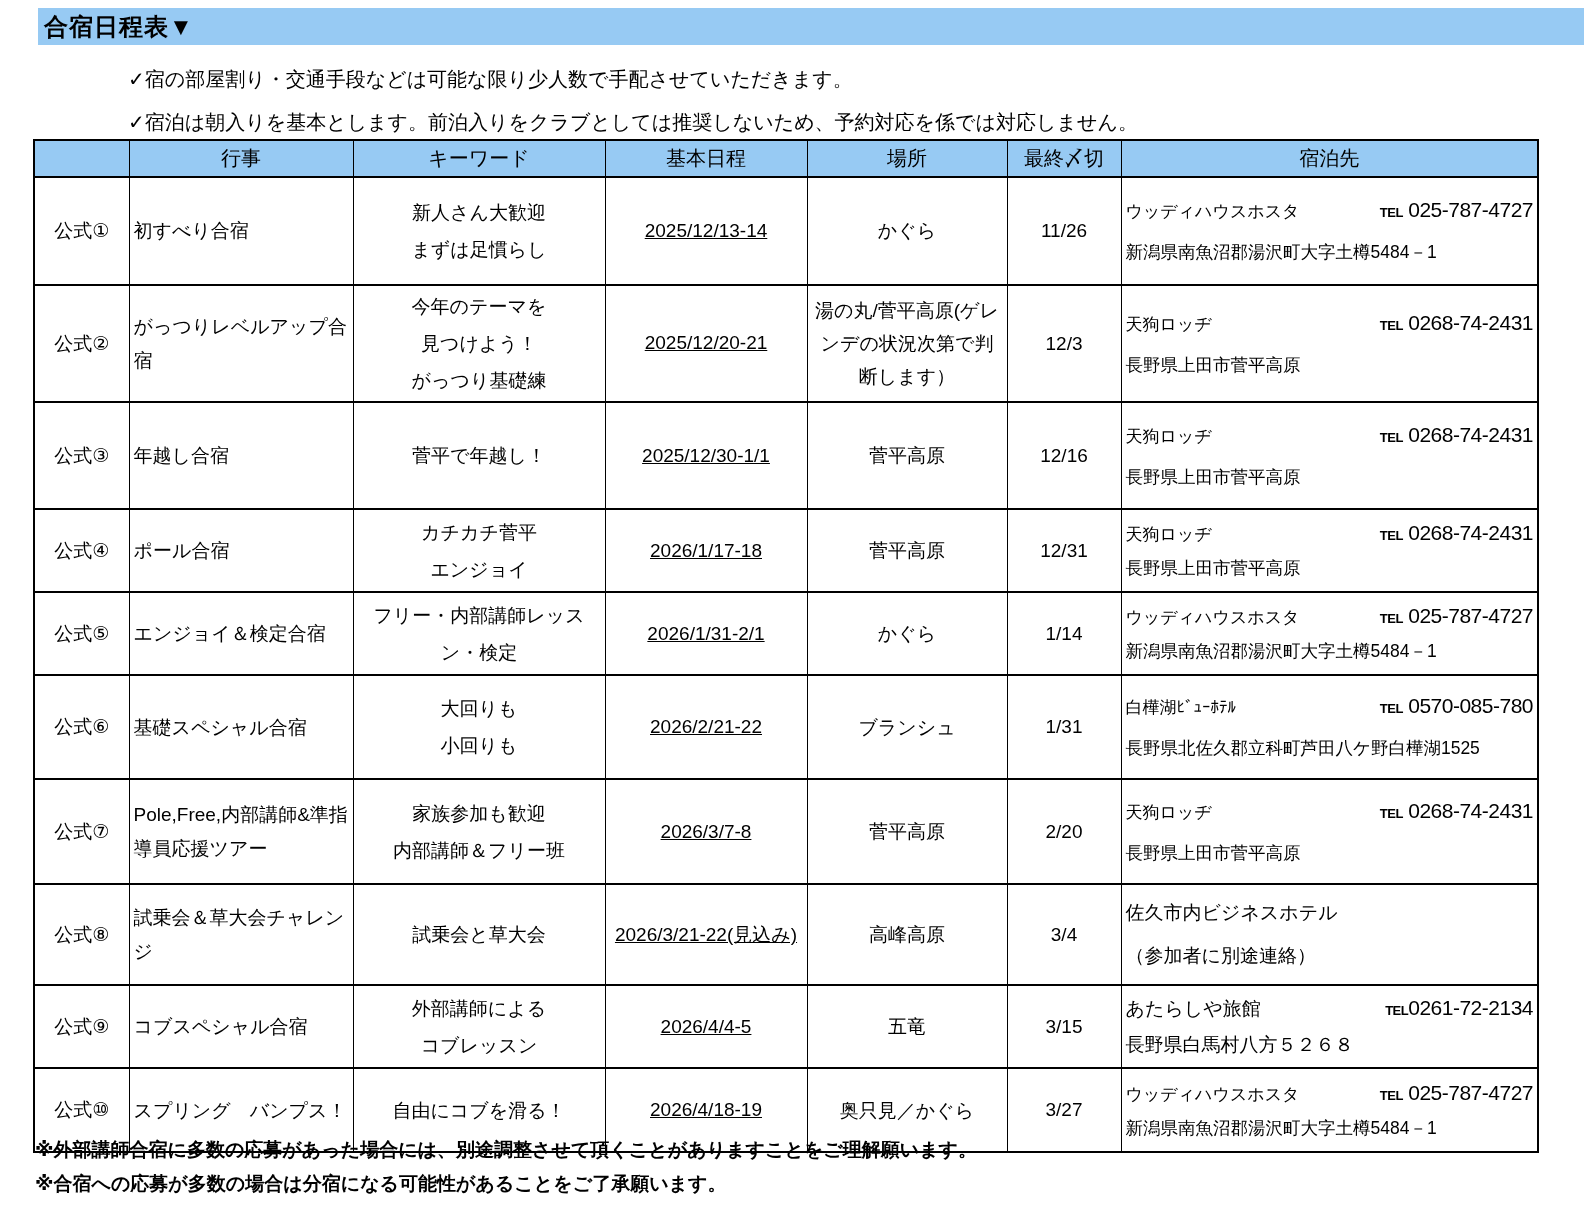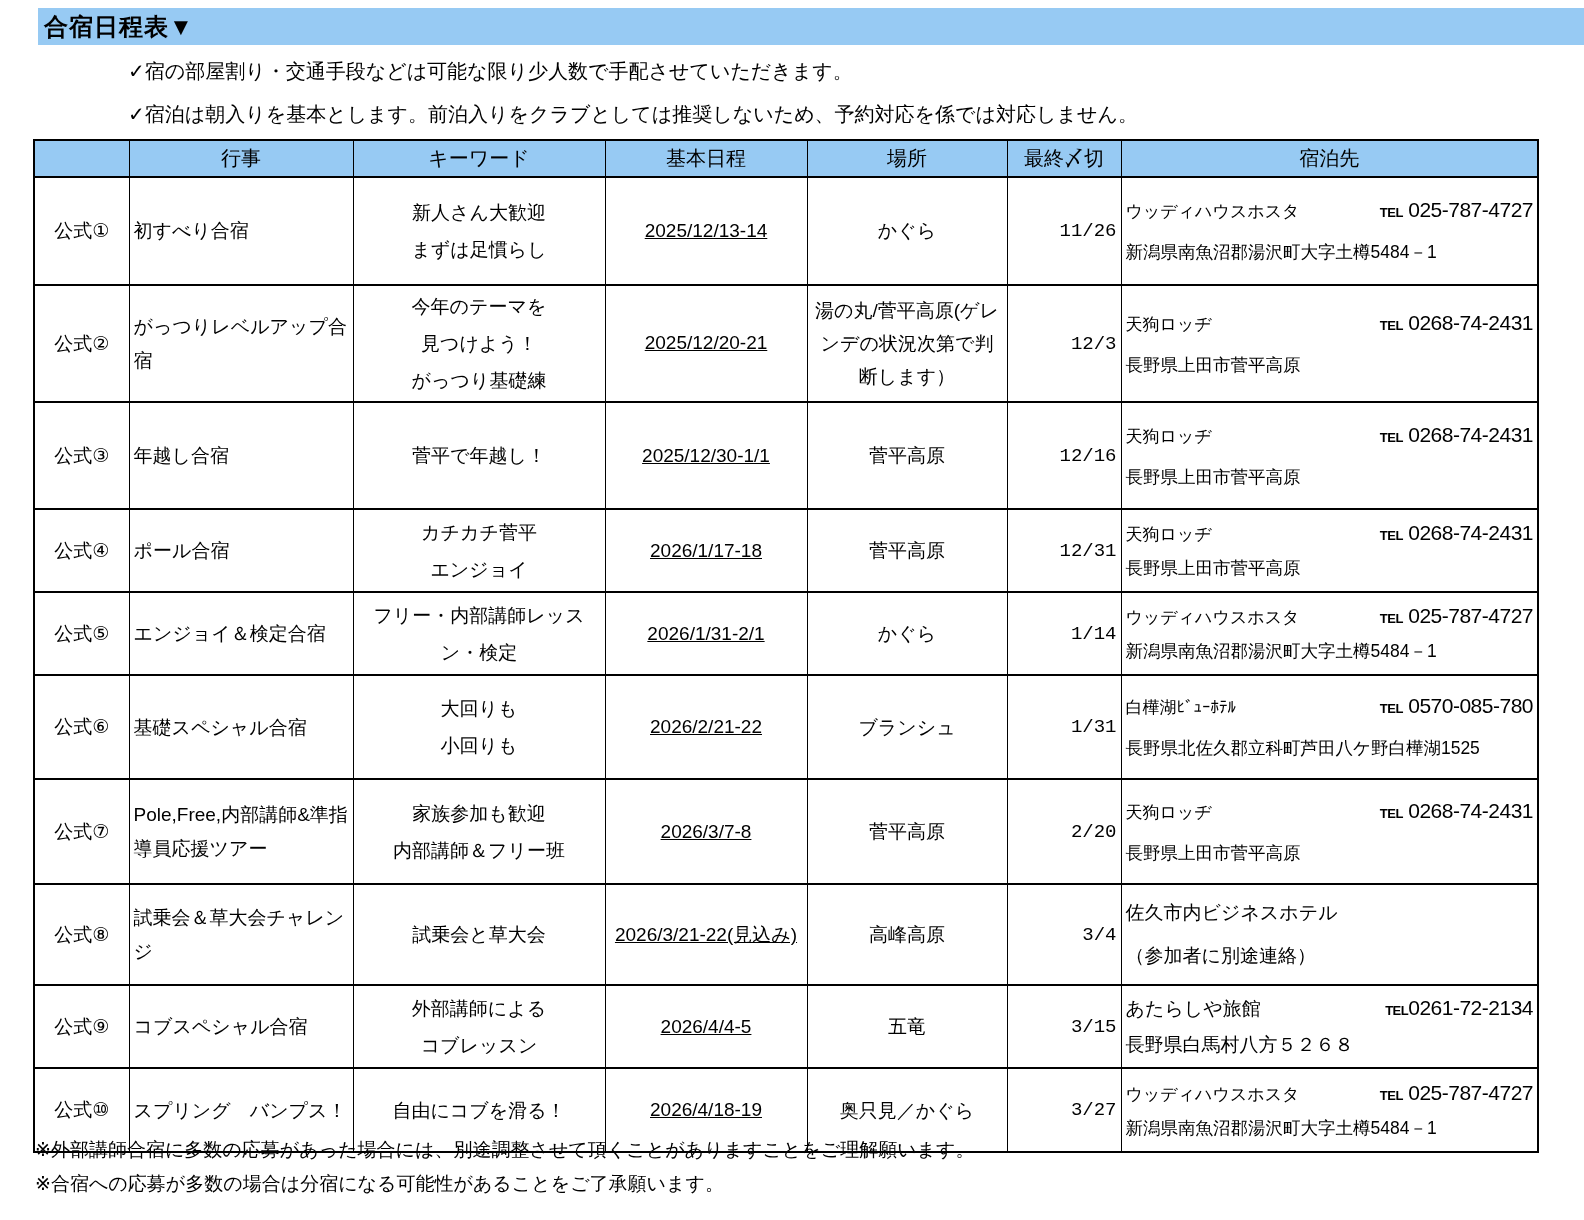--- a/index.html
+++ b/index.html
@@ -16,21 +16,21 @@
   .title-bar {
     position: absolute; left: 38px; top: 8px; right: 0; height: 37px;
     background: #97caf3;
     display: flex; align-items: center;
     padding-left: 6px;
     font-size: 24px; font-weight: bold;
     letter-spacing: 1px;
   }
 
   
-  .notes { position: absolute; left: 128px; top: 58px; }
+  .notes { position: absolute; left: 128px; top: 66px; }
   .note { font-size: 20px; line-height: 26px; margin-bottom: 17px; white-space: pre; }
 
   
   table.schedule {
     position: absolute; left: 33px; top: 139px;
     width: 1504px;
     border-collapse: collapse;
     table-layout: fixed;
     font-size: 19px;
   }
@@ -48,33 +48,33 @@
     font-weight: normal;
     font-size: 20px;
     text-align: center;
   }
   td { vertical-align: middle; }
   .c-id       { text-align: center; white-space: pre-line; }
   .c-event    { text-align: left; padding-left: 7px; line-height: 1.75; word-break: break-word; }
   .c-keyword  { text-align: center; white-space: pre-line; line-height: 1.95; }
   .c-date     { text-align: center; line-height: 1.8; text-decoration: underline; }
   .c-place    { text-align: center; line-height: 1.75; }
-  .c-deadline { text-align: right; font-family: Liberation Mono, monospace; }
+  .c-deadline { text-align: center; }
   .c-lodging  { text-align: left; padding: 4px 6px 4px 9px; }
 
   .lodging-wrap { display: flex; flex-direction: column; gap: 17px; }
   .lodging-top  { display: flex; justify-content: space-between; align-items: baseline; }
   .lodging-name { font-size: 17px; }
   .lodging-tel  { white-space: pre; }
   .tel-label    { font-size: 13px; font-weight: 600; letter-spacing: -0.5px; }
   .tel-number   { font-size: 21px; letter-spacing: -0.5px; }
   .lodging-address { font-size: 17.5px; white-space: nowrap; }
 
   
-  .footnotes { position: absolute; left: 35px; top: 1138px; }
+  .footnotes { position: absolute; left: 35px; top: 1138px; font-weight: bold; }
   .footnote { font-size: 19px; line-height: 24px; margin-bottom: 10px; white-space: pre; }
 </style>
 </head>
 <body>
 
 <div class="page">
 
   <div class="title-bar">
     <span>合宿日程表▼</span>
   </div>

